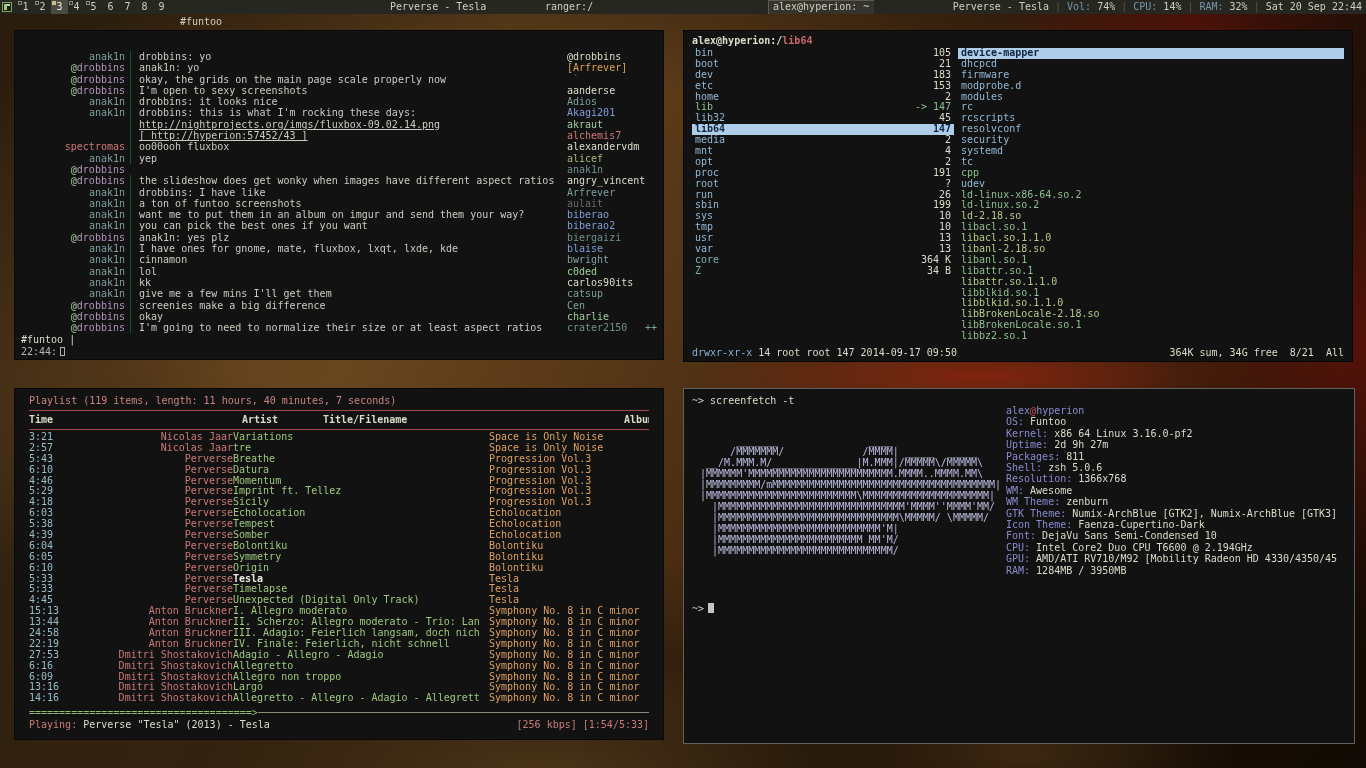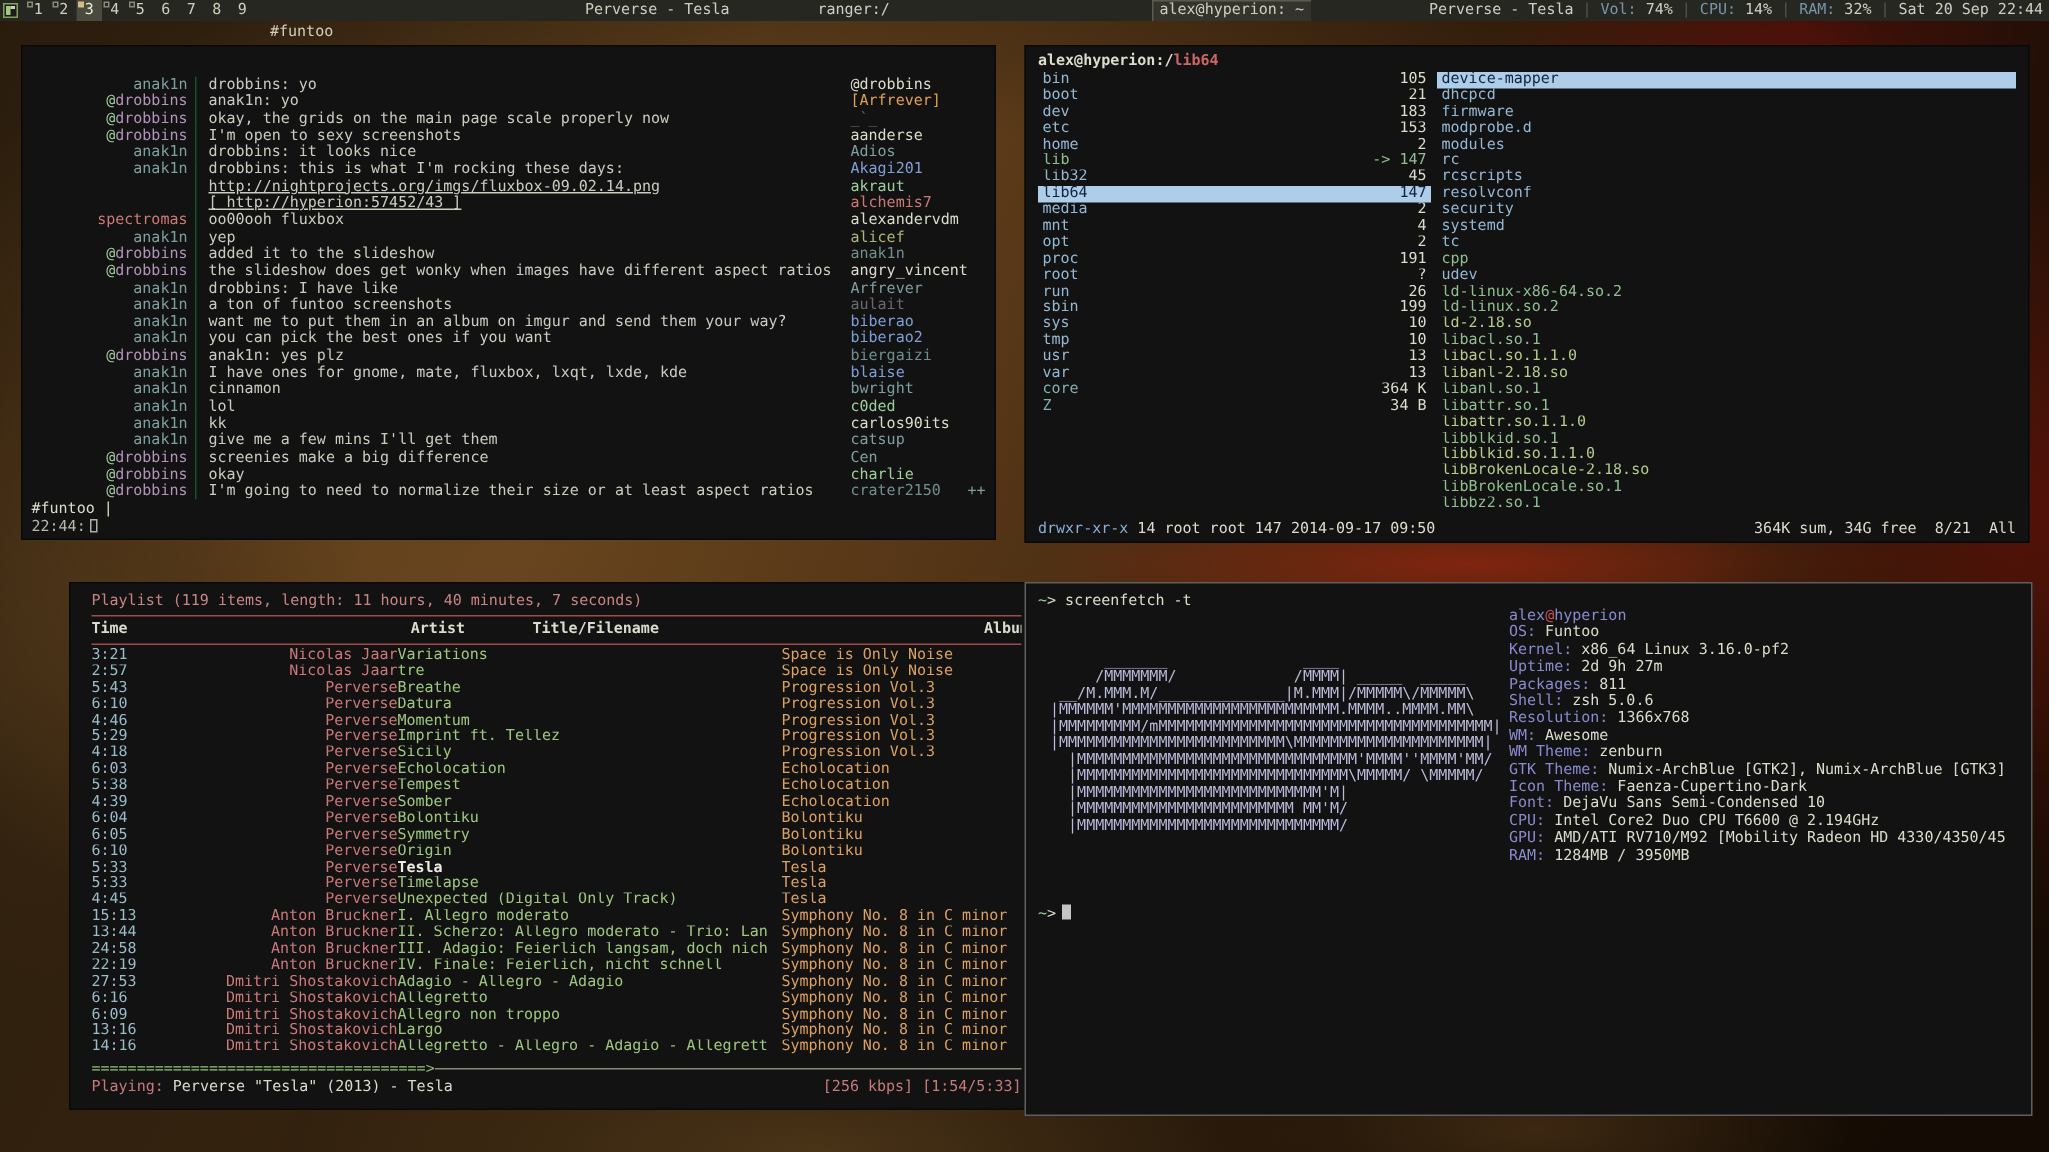--- a/index.html
+++ b/index.html
@@ -41,21 +41,21 @@
   .task.focused { background:#34342c; box-shadow:inset 1px 1px 0 #5a5a4e; padding:0 5px; }
   .bar-right { position:absolute; right:4px; top:0; height:14px; line-height:14px;
                display:flex; gap:6px; white-space:pre; }
   .blbl { color:#7596ad; }
   .bsep { color:#55554a; }
 
   
   .win { position:absolute; background:#121212; border:1px solid #090909; overflow:hidden; }
   .win-irc      { left:14px;  top:30px;  width:650px; height:330px; }
   .win-ranger   { left:683px; top:30px;  width:670px; height:332px; }
-  .win-playlist { left:14px;  top:388px; width:650px; height:352px;margin-left:32px; }
+  .win-playlist { left:14px;  top:388px; width:650px; height:352px; }
   .win-fetch    { left:683px; top:388px; width:672px; height:356px; border:1px solid #5f5f5f; } .teal{color:#7f9f9f} .purple{color:#b294bb}
   .green{color:#9ece9e} .salmon{color:#cc7878} .blue{color:#7f9fd7} .olive{color:#a8b878}
   .dimteal{color:#6f8f8f} .dim{color:#6a6a6a} .orange{color:#e0a050} .white{color:#dcdccc}
   .link{color:#4f94cd;text-decoration:underline}
   .dimu{color:#5f5f5f;text-decoration:underline}
 
   
   .irc-inner { padding:3px 6px; }
   .chanbar { height:14px; line-height:14px; margin-bottom:3px; white-space:pre; overflow:hidden; }
   .irc-body { display:flex; }
@@ -76,21 +76,21 @@
   .rng-inner { padding:3px 8px; height:100%; position:relative; }
   .rng-title { height:13px; line-height:13px; white-space:pre; font-weight:bold; }
   .rng-title .path { color:#dcdccc; } .rng-title .cur { color:#cc6666; }
   .rng-cols { display:flex; margin-top:1px; }
   .rng-left { width:262px; flex:none; margin-right:4px; }
   .rng-right { flex:1; overflow:hidden; }
   .rrow { display:flex; justify-content:space-between; height:10.9px; line-height:10.9px;
           padding:0 3px; white-space:pre; overflow:hidden; }
   .rrow .sz { color:#dcdccc; }
   .rrow .sz.sym { color:#8fbf8f; }
-  .rrow.sel { background:#aecde8; font-weight:normal; }
+  .rrow.sel { background:#aecde8; font-weight:bold; }
   .rrow.sel span { color:#0e2340 !important; }
   .dir{color:#93b8d4} .sym{color:#8fbf8f} .file{color:#b4cc8a} .tfile{color:#7fb0b0}
   .rng-status { position:absolute; left:8px; right:8px; bottom:3px; height:11px; line-height:11px;
                 display:flex; justify-content:space-between; white-space:pre; }
   .perm { color:#87afd7; }
 
   
   .pl-inner { padding:4px 14px; }
   .pl-title { height:15px; line-height:15px; color:#c88484; white-space:pre; overflow:hidden; }
   .redline { border-top:1px solid #a04a4a; margin:2px 0; }
@@ -274,21 +274,20 @@
             <span class="mtext">oo00ooh fluxbox</span>
           </div>
 
           <div class="mrow">
             <span class="mnick"><span class="green"></span><span class="teal">anak1n</span></span>
             <span class="mtext">yep</span>
           </div>
 
           <div class="mrow">
             <span class="mnick"><span class="green">@</span><span class="purple">drobbins</span></span>
-            <span class="mtext">added it to the slideshow</span>
           </div>
 
           <div class="mrow">
             <span class="mnick"><span class="green">@</span><span class="purple">drobbins</span></span>
             <span class="mtext">the slideshow does get wonky when images have different aspect ratios</span>
           </div>
 
           <div class="mrow">
             <span class="mnick"><span class="green"></span><span class="teal">anak1n</span></span>
             <span class="mtext">drobbins: I have like</span>

